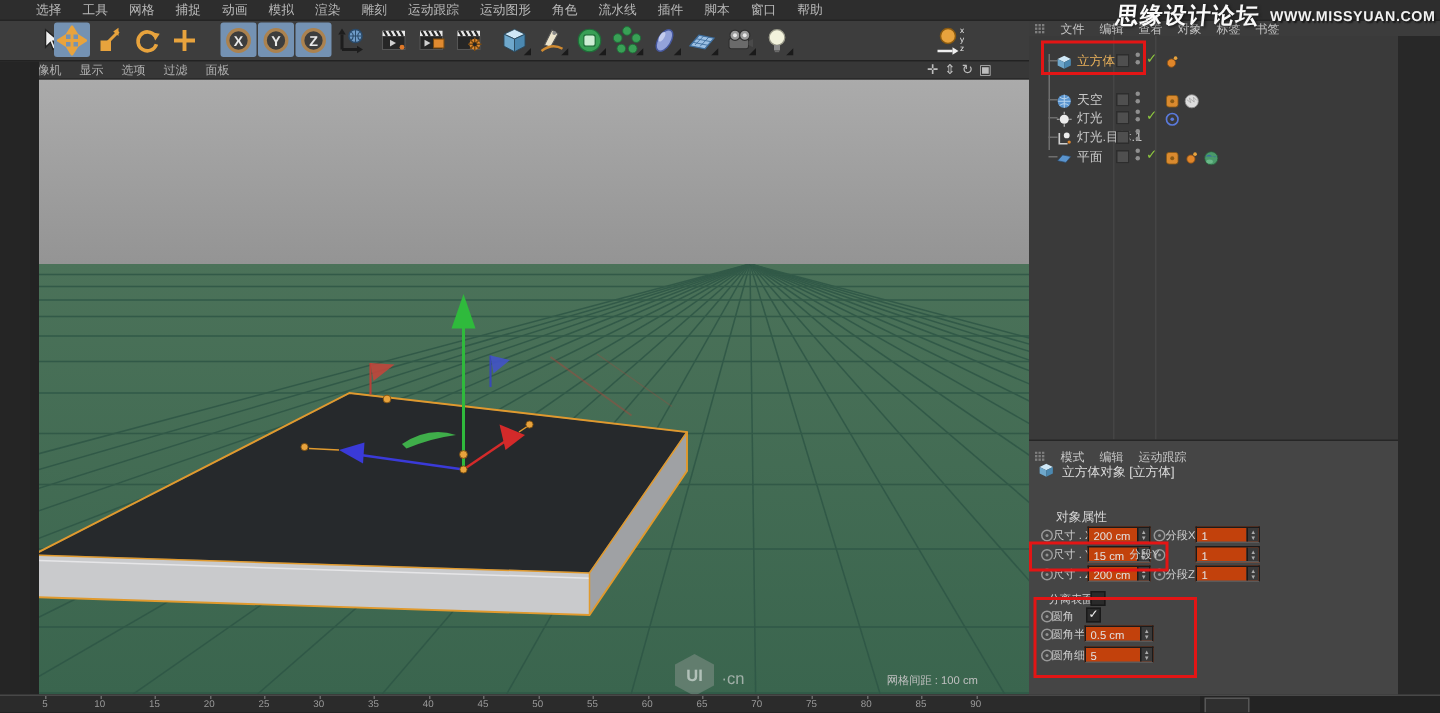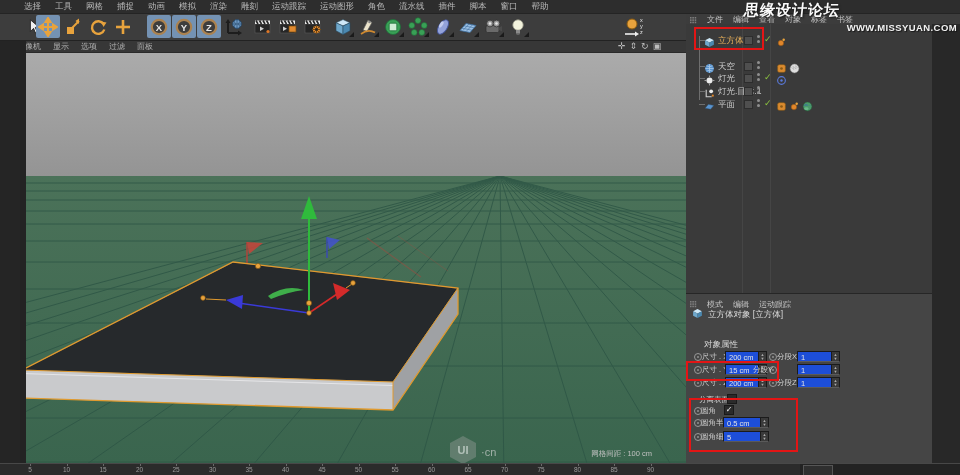--- a/index.html
+++ b/index.html
@@ -50,35 +50,35 @@
   #attrmenu .menu-item{font-size:8px;margin:0;color:#c7c7c7;}
   #attrtitle{left:692px;top:308px;display:flex;gap:5px;align-items:center;z-index:4;}
   #attrtitle span{font-size:8.5px;color:#dcdcdc;text-align:right;}
   .tab{position:absolute;top:321px;height:13px;background:#585858;color:#d6d6d6;font-size:8px;
        display:flex;align-items:center;justify-content:center;border-radius:1px;}
   .tab.active{background:#a9c6e8;color:#161616;}
   #section-label{left:692px;top:339px;font-size:8.5px;color:#d6d6d6;z-index:4;margin-left:12px;}
   .kcirc{position:absolute;width:6px;height:6px;border:1px solid #989898;border-radius:50%;z-index:4;}
   .kcirc i{position:absolute;left:2px;top:2px;width:2px;height:2px;border-radius:50%;background:#909090;}
   .plabel{position:absolute;font-size:7.5px;color:#cfcfcf;white-space:nowrap;z-index:4;}
-  .field{position:absolute;height:11px;background:#1d4ed8;border:1px solid #1b1b1b;border-bottom-color:#5a5a5a;
+  .field{position:absolute;height:11px;background:#c2410c;border:1px solid #1b1b1b;border-bottom-color:#5a5a5a;
          box-sizing:border-box;z-index:4;}
   .field .val{position:absolute;left:3px;top:1px;font-size:7.5px;color:#e2e2e2;white-space:nowrap;}
   .spin{position:absolute;right:0;top:0;width:7px;height:9px;border-left:1px solid #1b1b1b;
         display:flex;flex-direction:column;align-items:center;justify-content:center;background:#3a3a3a;}
   .spin b{font-size:4px;line-height:4px;color:#ababab;font-weight:normal;}
   .cbox{position:absolute;width:8px;height:8px;background:#2a2a2a;border:1px solid #191919;z-index:4;
         color:#f0f0f0;font-size:8px;line-height:8px;text-align:center;font-weight:bold;}
   
   .anno{position:absolute;border:2px solid #e31515;z-index:40;pointer-events:none;}
   
   #wm{right:3px;top:1px;display:flex;gap:7px;align-items:flex-start;z-index:50;pointer-events:none;}
   #wm .brand{font-size:15px;font-weight:bold;color:#fafafa;text-shadow:1px 1px 2px rgba(20,20,20,.9);
              transform:skewX(-6deg);letter-spacing:1px;}
-  #wm .url{font-size:9.5px;font-weight:bold;color:#f2f2f2;margin-top:21px;text-shadow:1px 1px 1px rgba(20,20,20,.9);letter-spacing:.4px;}
+  #wm .url{font-size:9.5px;font-weight:bold;color:#f2f2f2;margin-top:5px;text-shadow:1px 1px 1px rgba(20,20,20,.9);letter-spacing:.4px;}
   
   #timeline{left:0;top:463px;width:960px;height:12px;background:#2b2b2b;border-top:1px solid #484848;z-index:6;}
   #timeline .dark{position:absolute;left:800px;top:0;width:160px;height:12px;background:#232323;}
   .tick{position:absolute;top:2px;width:20px;text-align:center;font-size:6.5px;color:#9a9a9a;}
   .tick i{position:absolute;left:10px;top:-2px;width:1px;height:2px;background:#6a6a6a;}
   #endbox{position:absolute;left:803px;top:1px;width:28px;height:9px;border:1px solid #565656;background:#2f2f2f;}
 </style>
 </head>
 <body>
 

